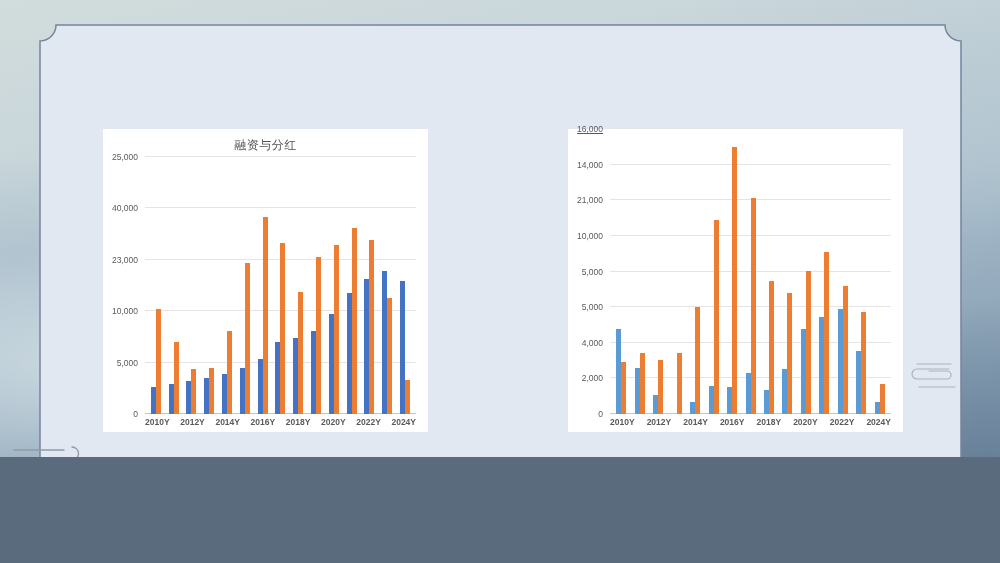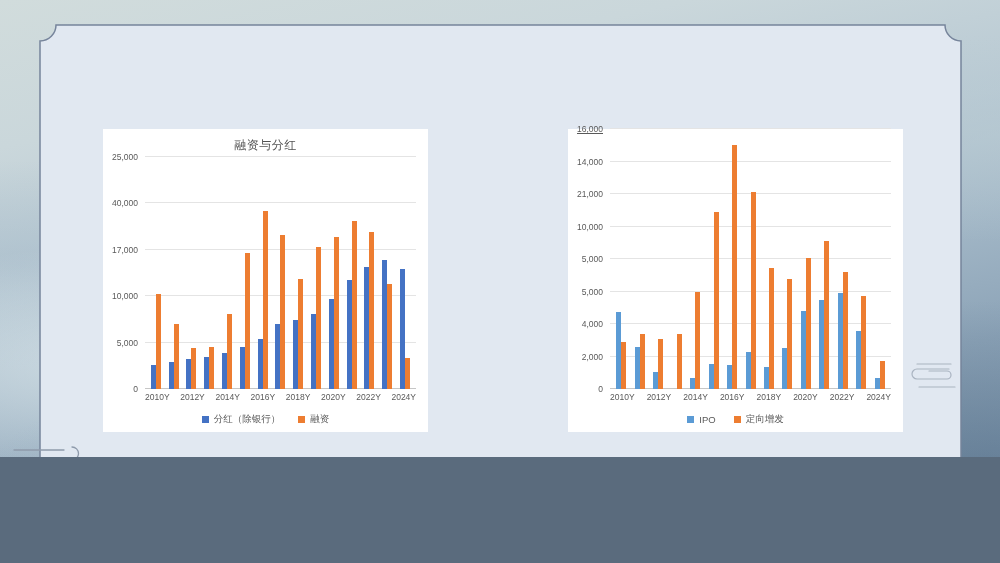--- a/index.html
+++ b/index.html
@@ -36,21 +36,21 @@
   .plot{flex:1;position:relative;}
   .gridline{position:absolute;left:0;right:0;height:1px;background:#e4e4e4;}
   .gridline.baseline{background:#c6c6c6;}
   .bars{position:absolute;inset:0;display:flex;align-items:flex-end;padding:0 2px;}
   .bar-group{flex:1;height:100%;display:flex;justify-content:center;align-items:flex-end;}
   .bar{width:5px;}
   .x-axis{
     display:flex;height:15px;margin-left:42px;margin-right:12px;
     font-size:8.5px;color:#595959;align-items:flex-start;padding-top:3px;
   }
-  .x-slot{flex:1;text-align:left;white-space:nowrap;overflow:visible;}
+  .x-slot{flex:1;text-align:left;white-space:nowrap;overflow:visible;font-weight:bold;}
   .legend{
     height:25px;display:flex;justify-content:center;align-items:center;gap:18px;
     font-size:9.5px;color:#595959;
   }
   .legend-item{display:inline-flex;align-items:center;}
   .swatch{width:7px;height:7px;display:inline-block;margin-right:5px;}
   .ornament{position:absolute;}
 </style>
 </head>
 <body>
@@ -63,21 +63,21 @@
     <path d="M 56 25 L 945 25 A 16 16 0 0 0 961 41 L 961 520 A 16 16 0 0 0 945 536 L 56 536 A 16 16 0 0 0 40 520 L 40 41 A 16 16 0 0 0 56 25 Z" fill="#e1e8f1" stroke="#76849b" stroke-width="1.5"></path>
   </svg>
 
   <div class="chart-card" style="left:103px;top:129px;width:325px;height:303px;">
     <div class="chart-title">融资与分红</div>
     <div class="chart-body">
       <div class="y-axis">
           <div class="ytick" style="bottom: 0%;">0</div>
           <div class="ytick" style="bottom: 20%;">5,000</div>
           <div class="ytick" style="bottom: 40%;">10,000</div>
-          <div class="ytick" style="bottom: 60%;">17,000</div>
+          <div class="ytick" style="bottom: 60%;">23,000</div>
           <div class="ytick" style="bottom: 80%;">40,000</div>
           <div class="ytick" style="bottom: 100%;">25,000</div>
         </div>
       <div class="plot">
           <div class="gridline baseline" style="bottom: 0%;"></div>
           <div class="gridline" style="bottom: 20%;"></div>
           <div class="gridline" style="bottom: 40%;"></div>
           <div class="gridline" style="bottom: 60%;"></div>
           <div class="gridline" style="bottom: 80%;"></div>
           <div class="gridline" style="bottom: 100%;"></div>
@@ -154,30 +154,20 @@
         <div class="x-slot"></div>
         <div class="x-slot">2016Y</div>
         <div class="x-slot"></div>
         <div class="x-slot">2018Y</div>
         <div class="x-slot"></div>
         <div class="x-slot">2020Y</div>
         <div class="x-slot"></div>
         <div class="x-slot">2022Y</div>
         <div class="x-slot"></div>
         <div class="x-slot">2024Y</div>
-      </div>
-    <div class="legend">
-        <span class="legend-item">
-          <span class="swatch" style="background: rgb(68, 114, 196);"></span>
-          <span>分红（除银行）</span>
-        </span>
-        <span class="legend-item">
-          <span class="swatch" style="background: rgb(237, 125, 49);"></span>
-          <span>融资</span>
-        </span>
       </div>
   </div>
 
   <div class="chart-card" style="left:568px;top:129px;width:335px;height:303px;">
     <div class="chart-body">
       <div class="y-axis">
           <div class="ytick" style="bottom: 0%;">0</div>
           <div class="ytick" style="bottom: 12.5%;">2,000</div>
           <div class="ytick" style="bottom: 25%;">4,000</div>
           <div class="ytick" style="bottom: 37.5%;">5,000</div>
@@ -271,30 +261,20 @@
         <div class="x-slot">2016Y</div>
         <div class="x-slot"></div>
         <div class="x-slot">2018Y</div>
         <div class="x-slot"></div>
         <div class="x-slot">2020Y</div>
         <div class="x-slot"></div>
         <div class="x-slot">2022Y</div>
         <div class="x-slot"></div>
         <div class="x-slot">2024Y</div>
       </div>
-    <div class="legend">
-        <span class="legend-item">
-          <span class="swatch" style="background: rgb(91, 155, 213);"></span>
-          <span>IPO</span>
-        </span>
-        <span class="legend-item">
-          <span class="swatch" style="background: rgb(237, 125, 49);"></span>
-          <span>定向增发</span>
-        </span>
-      </div>
   </div>
 
   <svg class="ornament" style="left:8px;top:444px;" width="132" height="42" viewBox="0 0 132 42">
     <g stroke="#8e9aab" stroke-width="1.3" fill="none" stroke-linecap="round">
       <path d="M6 6 H56"></path>
       <path d="M64 3 a6.5 6.5 0 0 1 0 13 H24 a6 6 0 0 0 0 12 h56 a5 5 0 0 0 0 -10 H50"></path>
       <path d="M60 25 h40 a5 5 0 0 1 0 10 H78"></path>
       <path d="M66 35 h58"></path>
     </g>
   </svg>

